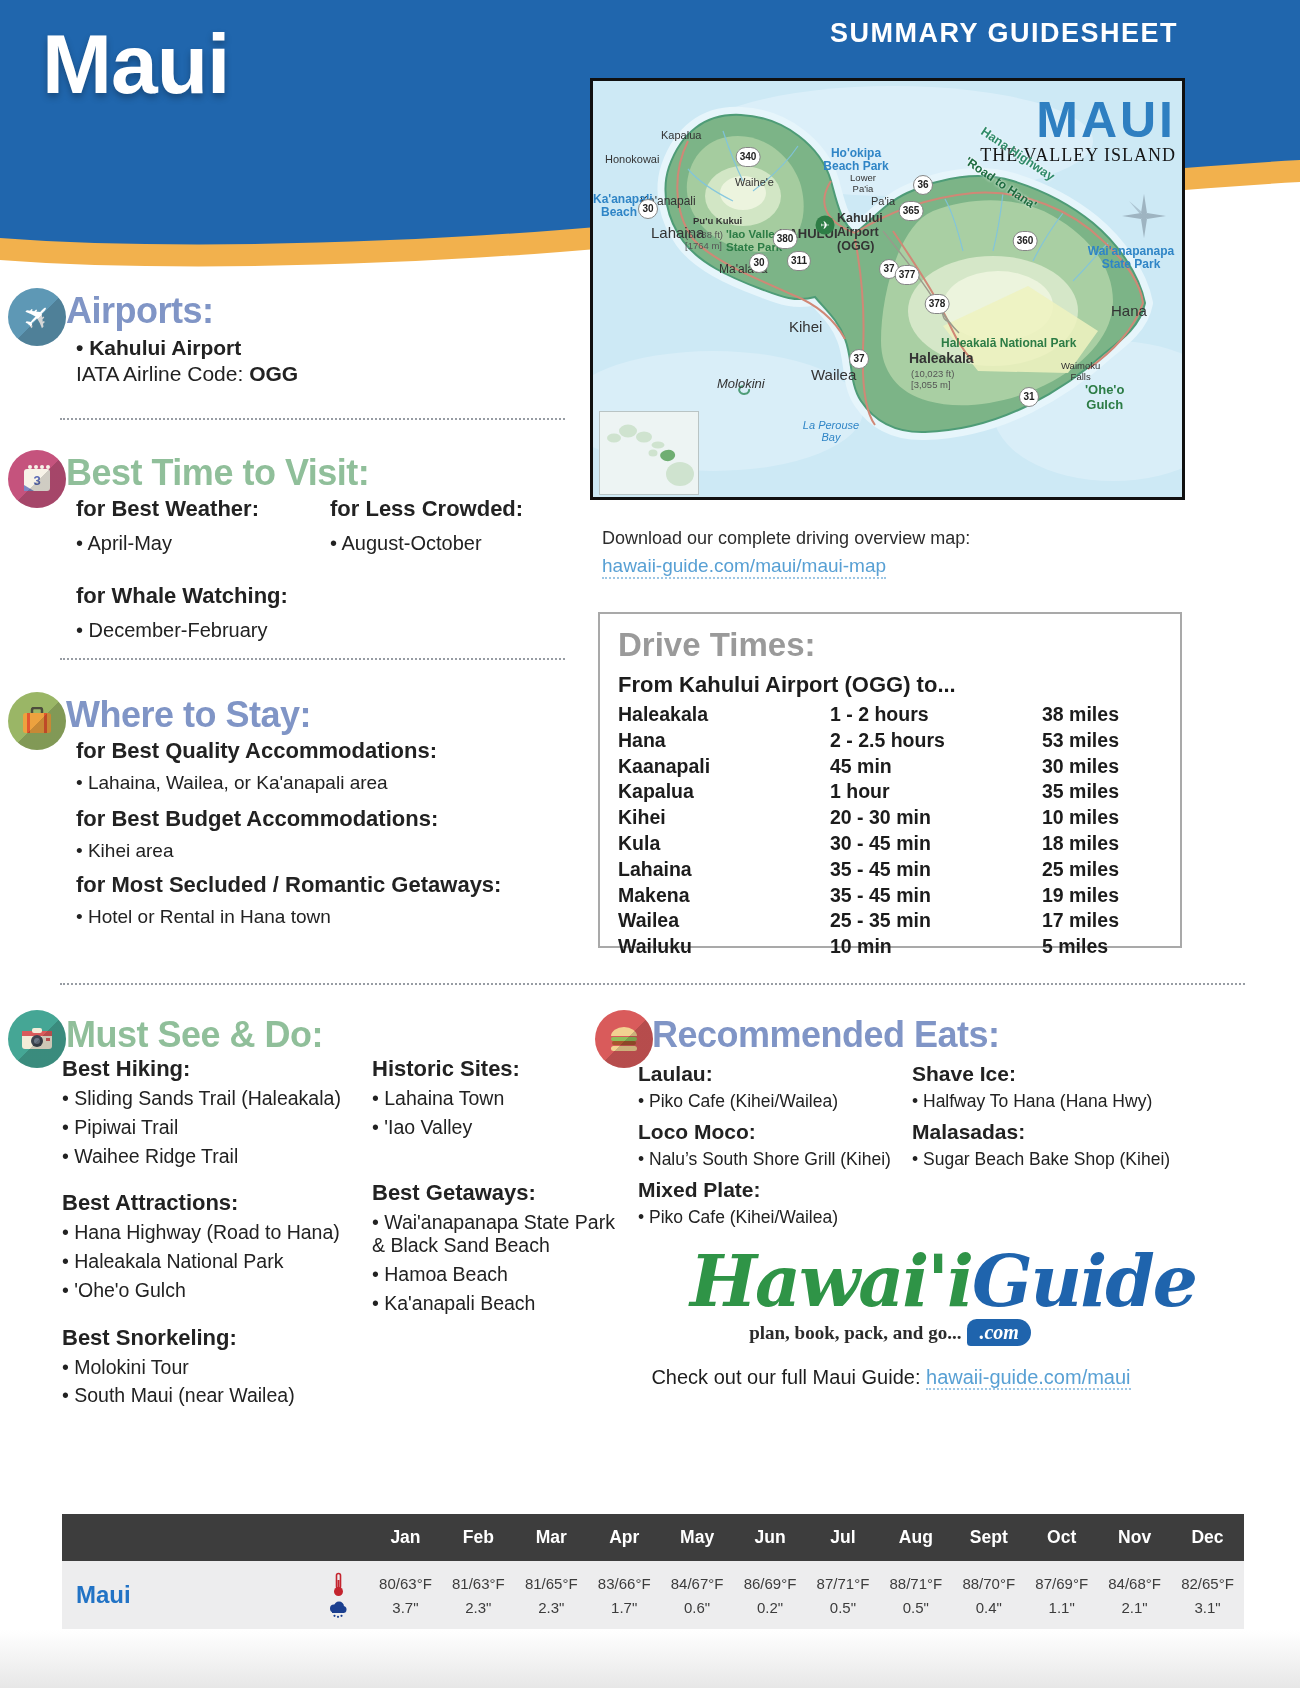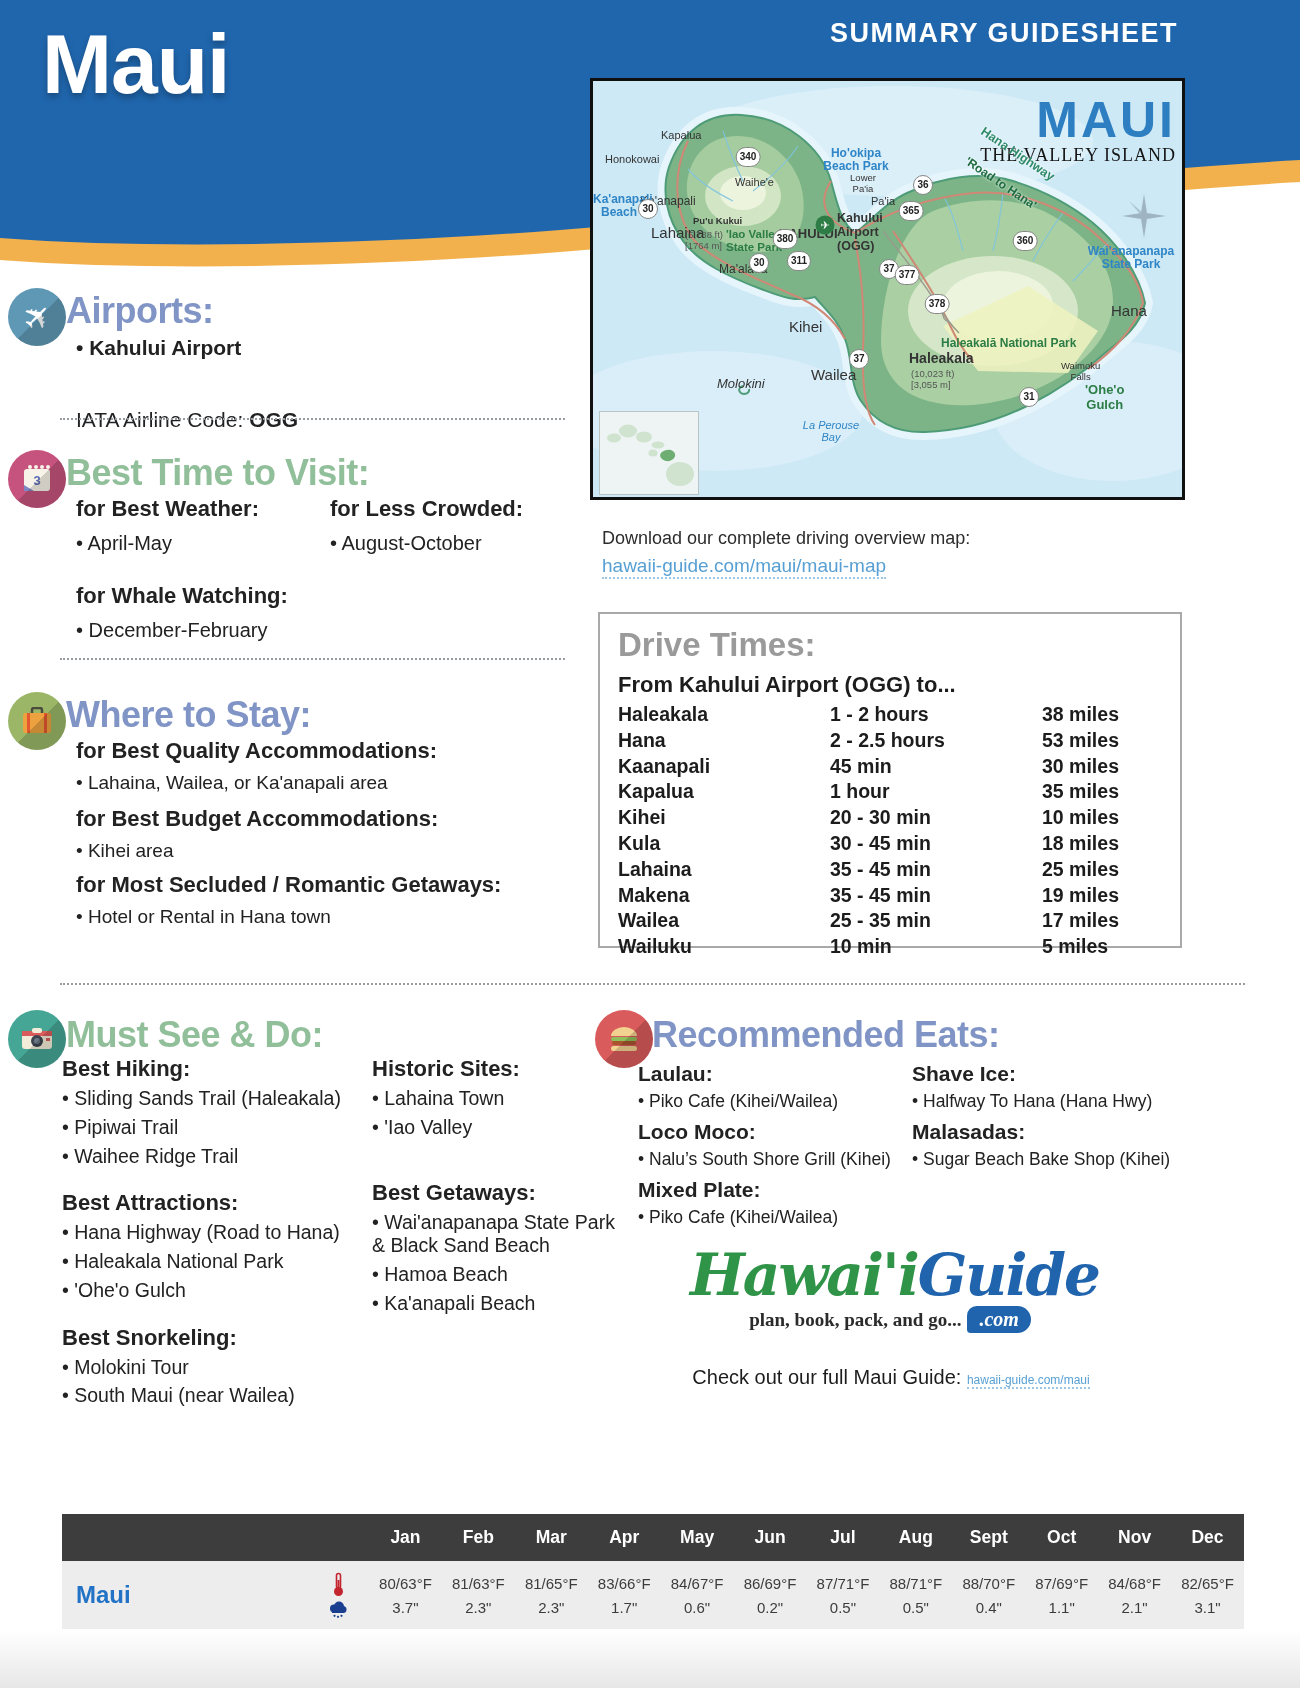--- a/index.html
+++ b/index.html
@@ -75,30 +75,30 @@
 
   
   .group { margin-bottom:22px; }
   .group .blt { font-size:19.5px; margin-top:5px; line-height:1.22; }
   .eats .lbl { font-size:21px; }
   .eats .blt { font-size:17.5px; margin-top:5px; margin-bottom:8px; }
 
   
   .logo { position:absolute; z-index:2; left:690px; top:1246px; width:400px; text-align:center; }
   .logo-name { font-family:"DejaVu Serif", serif; font-style:italic; font-weight:bold;
-    font-size:58px; letter-spacing:-2px; line-height:1.0; }
+    font-size:71px; letter-spacing:-2px; line-height:1.0; }
   .logo-g { color:#2f9447; } .logo-b { color:#1f64ad; }
   .logo-tag { margin-top:2px; font-family:"Liberation Serif", serif; font-weight:bold;
     font-size:19px; color:#2b2b2b; }
   .logo-badge { display:inline-block; margin-left:6px; background:#1f64ad; color:#fff;
     font-style:italic; font-weight:bold; font-size:20px; padding:2px 12px;
     border-radius:10px 14px 14px 4px; }
   .footer-line { position:absolute; z-index:2; left:598px; top:1366px; width:586px;
     text-align:center; font-size:20px; color:#1d1d1d; }
-  .footer-line a { font-size:12px; }
+  .footer-line a { font-size:20px; }
 
   
   .weather { position:absolute; z-index:2; left:62px; top:1514px; width:1182px; }
   .w-head { display:grid; grid-template-columns:245px 62px repeat(12,1fr); background:#3d3d3d;
     height:47px; align-items:center; }
   .w-head span { color:#fff; font-size:17.5px; font-weight:bold; text-align:center; }
   .w-row { display:grid; grid-template-columns:245px 62px repeat(12,1fr); background:#ededee;
     height:68px; align-items:center; }
   .w-region { color:#2273c5; font-size:24px; font-weight:bold; padding-left:14px; }
   .w-icons { display:flex; flex-direction:column; align-items:center; gap:4px; }
@@ -325,21 +325,21 @@
       <span>10 min</span>
       <span>5 miles</span>
     </div>
   </div>
 
   <div class="icon-circle ic-air" style="left:8px; top:288px;">
     <span class="plane-glyph">✈</span>
   </div>
   <div class="sec-head periwinkle" style="left:66px; top:290px;">Airports:</div>
   <div class="abs blt" style="left:76px; top:330px; font-weight:bold; font-size:21px;">Kahului Airport</div>
-  <div class="abs" style="left:76px; top:362px; font-size:21px; color:#222;margin-top:46px;">
+  <div class="abs" style="left:76px; top:362px; font-size:21px; color:#222;">
     <span>IATA Airline Code:</span>
     <span style="font-weight:bold;">OGG</span>
   </div>
 
   <div class="sep" style="left:60px; top:418px; width:505px;"></div>
 
   <div class="icon-circle ic-cal" style="left:8px; top:450px;">
     <svg width="30" height="32" viewBox="0 0 30 32">
       <rect x="2" y="6" width="26" height="22" rx="3" fill="#f7f3e8"></rect>
       <circle cx="8" cy="4" r="2" fill="#f7f3e8"></circle>

